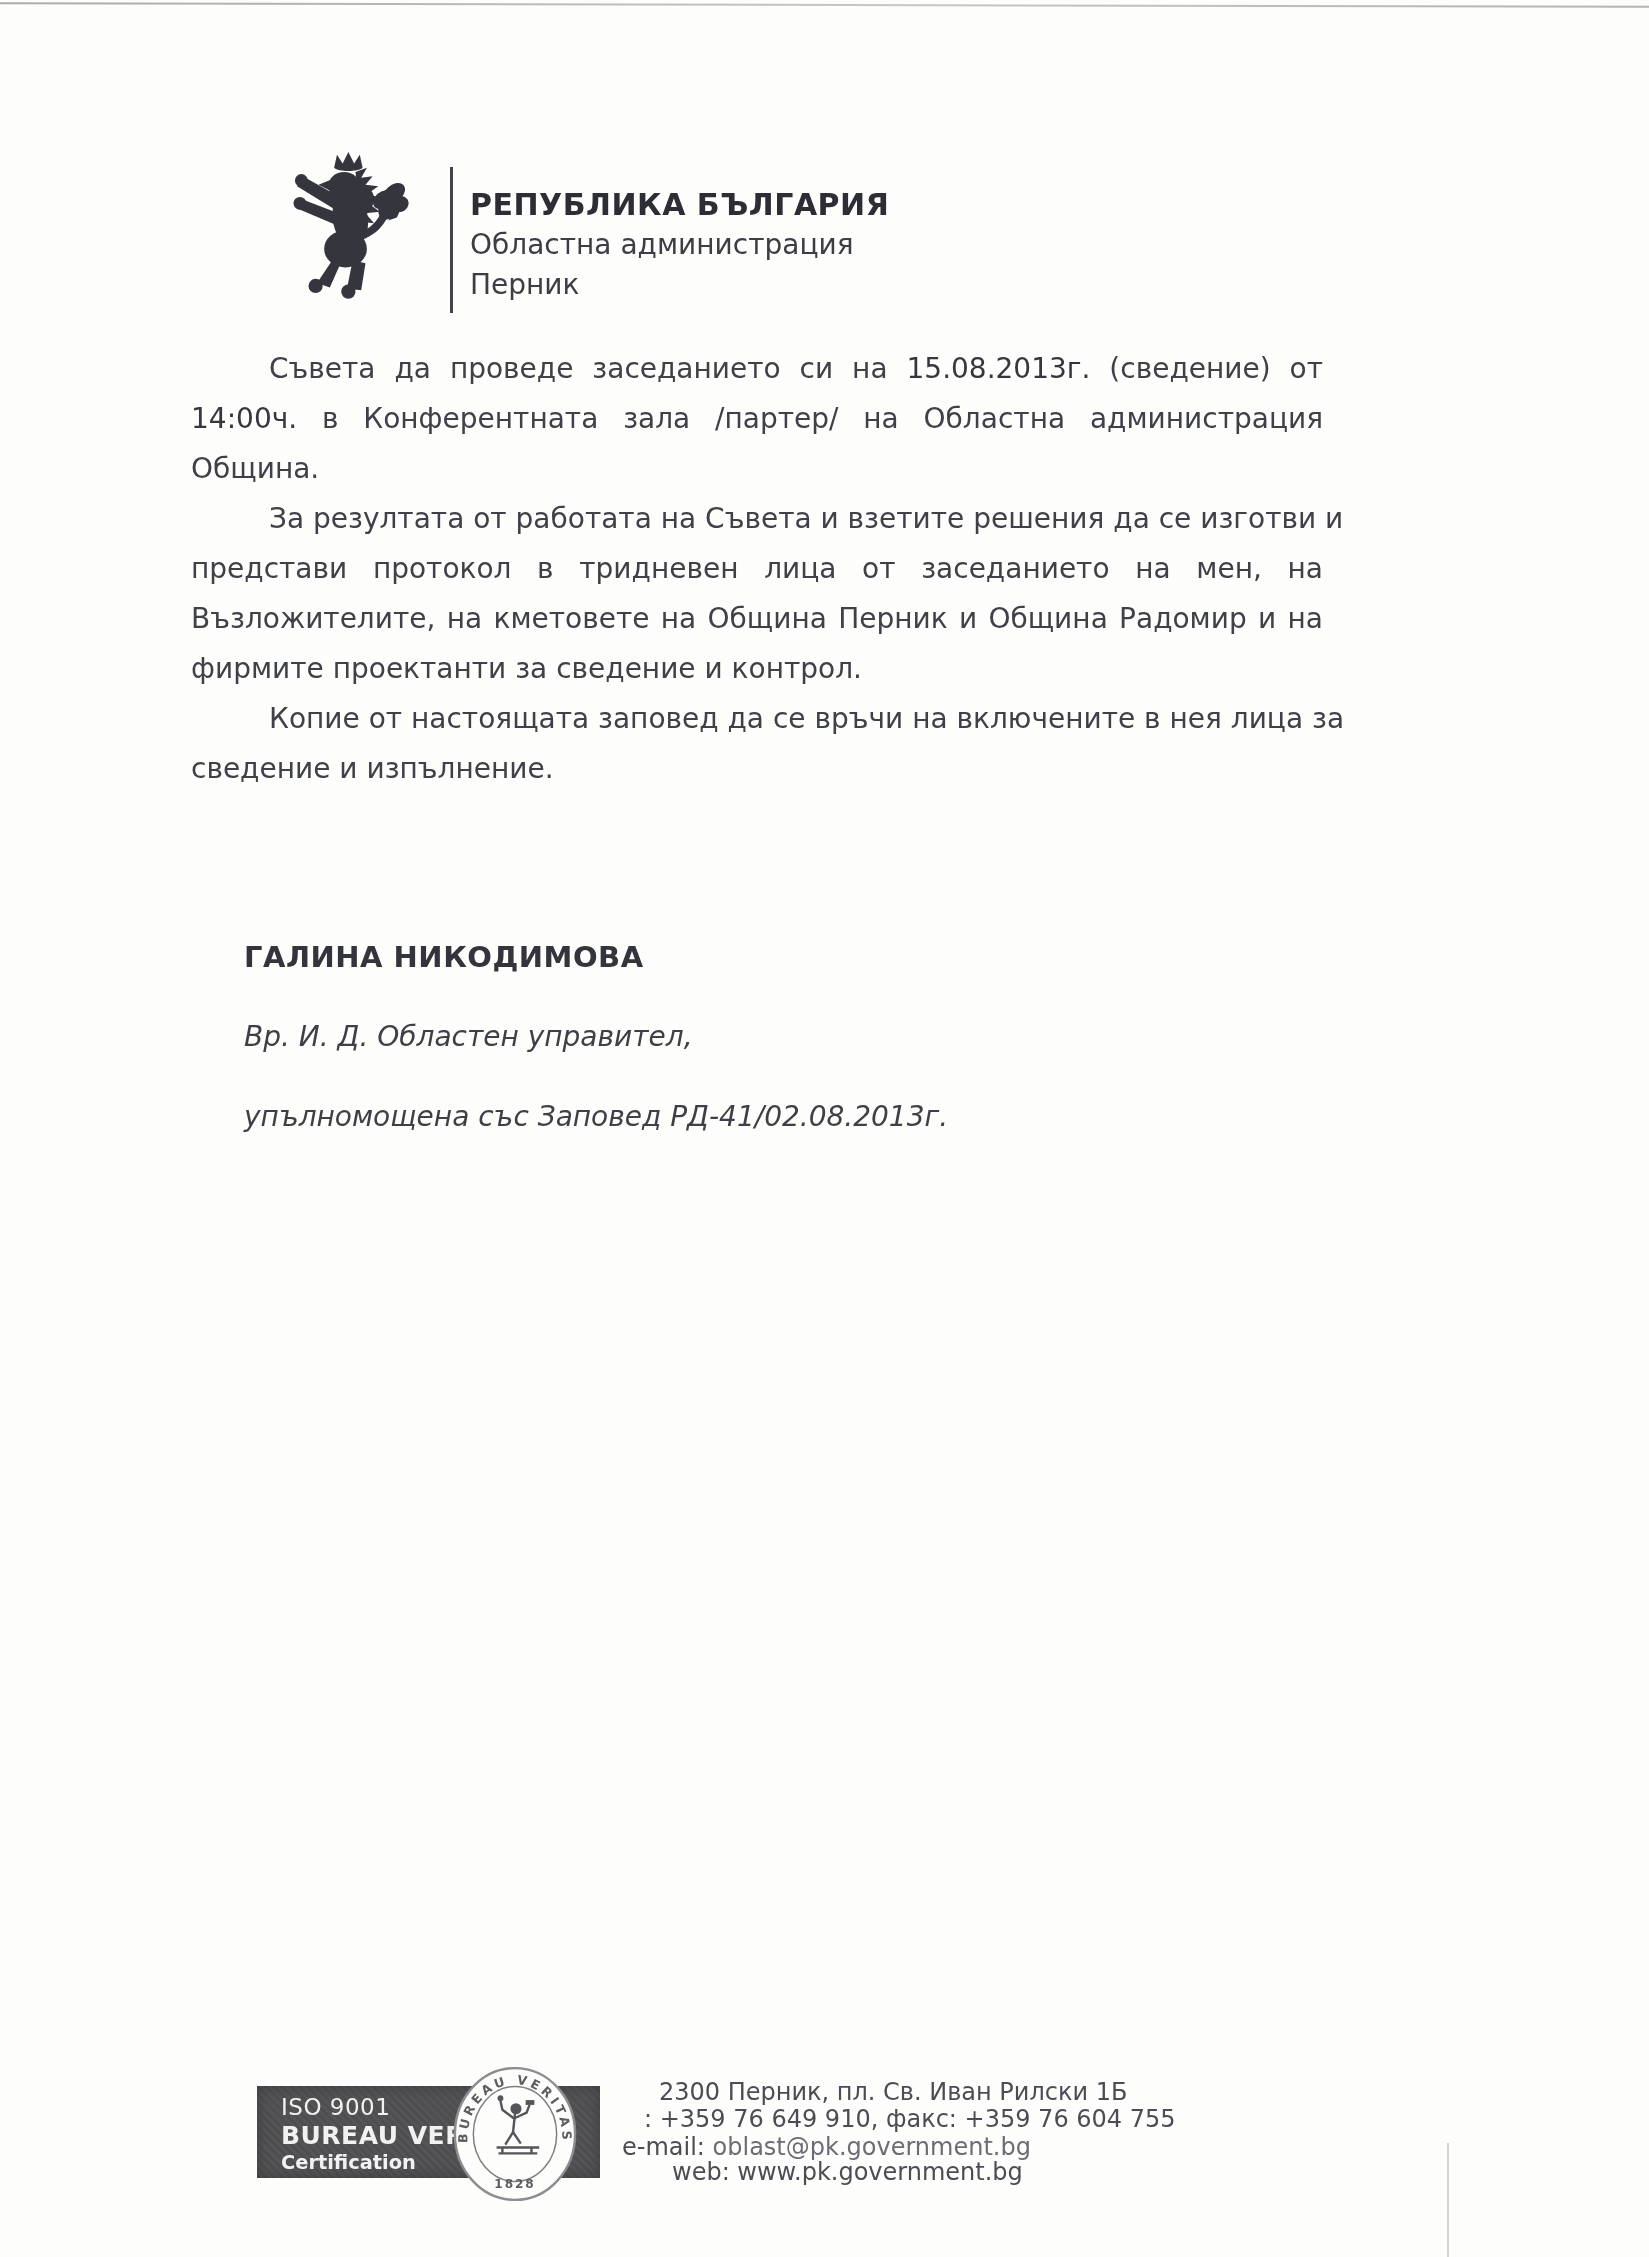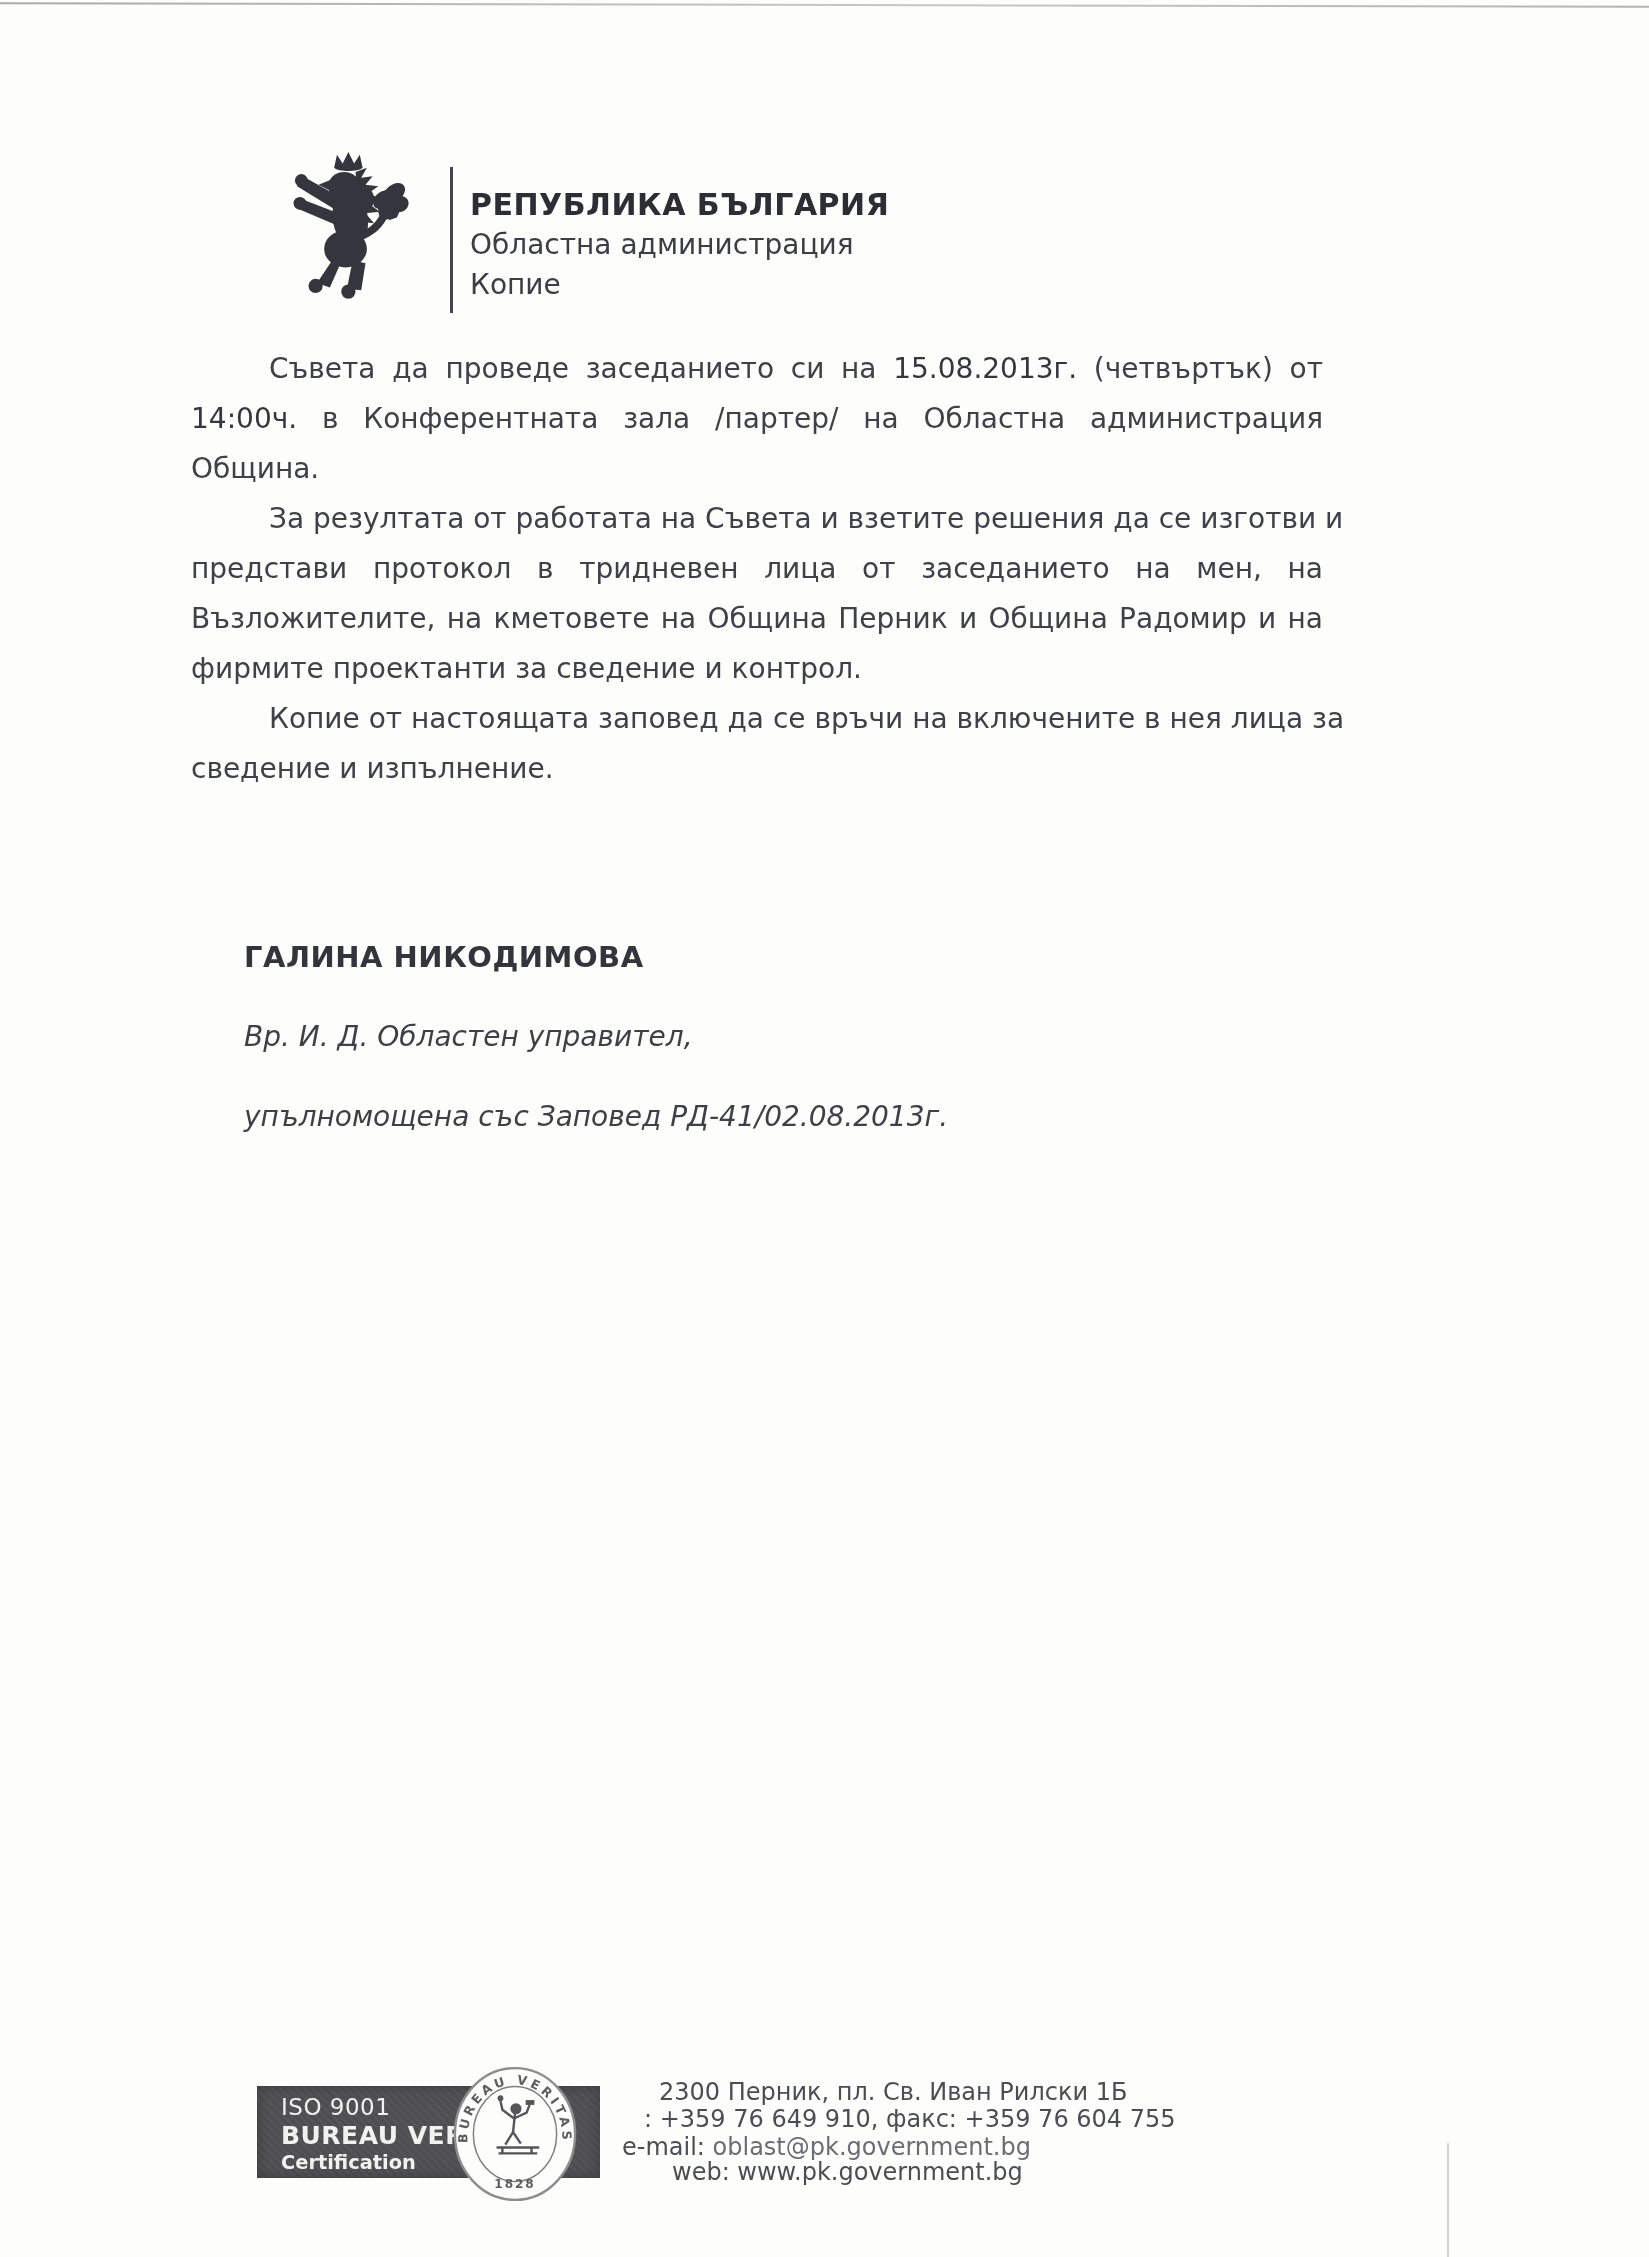--- a/index.html
+++ b/index.html
@@ -101,26 +101,26 @@
       <path d="M81 27 c8 -10 18 -4 12 4 c8 2 4 13 -5 11 c-2 8 -13 7 -12 -2 c-7 -2 -3 -12 5 -13 z"></path>
       <path d="M86 32 c2 6 1 12 -3 16 l6 -2 c3 -5 3 -10 -3 -14 z"></path>
     </g>
   </svg>
 
   <div class="lh-divider"></div>
 
   <div class="lh-text">
     <div class="lh-republic">РЕПУБЛИКА БЪЛГАРИЯ</div>
     <div class="lh-admin">Областна администрация</div>
-    <div class="lh-city">Копие</div>
+    <div class="lh-city">Перник</div>
   </div>
 
   <main class="letter-body">
     <div class="bline indent">
-      <span>Съвета да проведе заседанието си на </span><b>15.08.2013г.</b><span> (четвъртък) от</span>
+      <span>Съвета да проведе заседанието си на </span><b>15.08.2013г.</b><span> (сведение) от</span>
     </div>
     <div class="bline">
       <b>14:00ч.</b><span> в Конферентната зала /партер/ на Областна администрация</span>
     </div>
     <div class="bline last">Община.</div>
 
     <div class="bline indent">За резултата от работата на Съвета и взетите решения да се изготви и</div>
     <div class="bline">представи протокол в тридневен лица от заседанието на мен, на</div>
     <div class="bline">Възложителите, на кметовете на Община Перник и Община Радомир и на</div>
     <div class="bline last">фирмите проектанти за сведение и контрол.</div>

